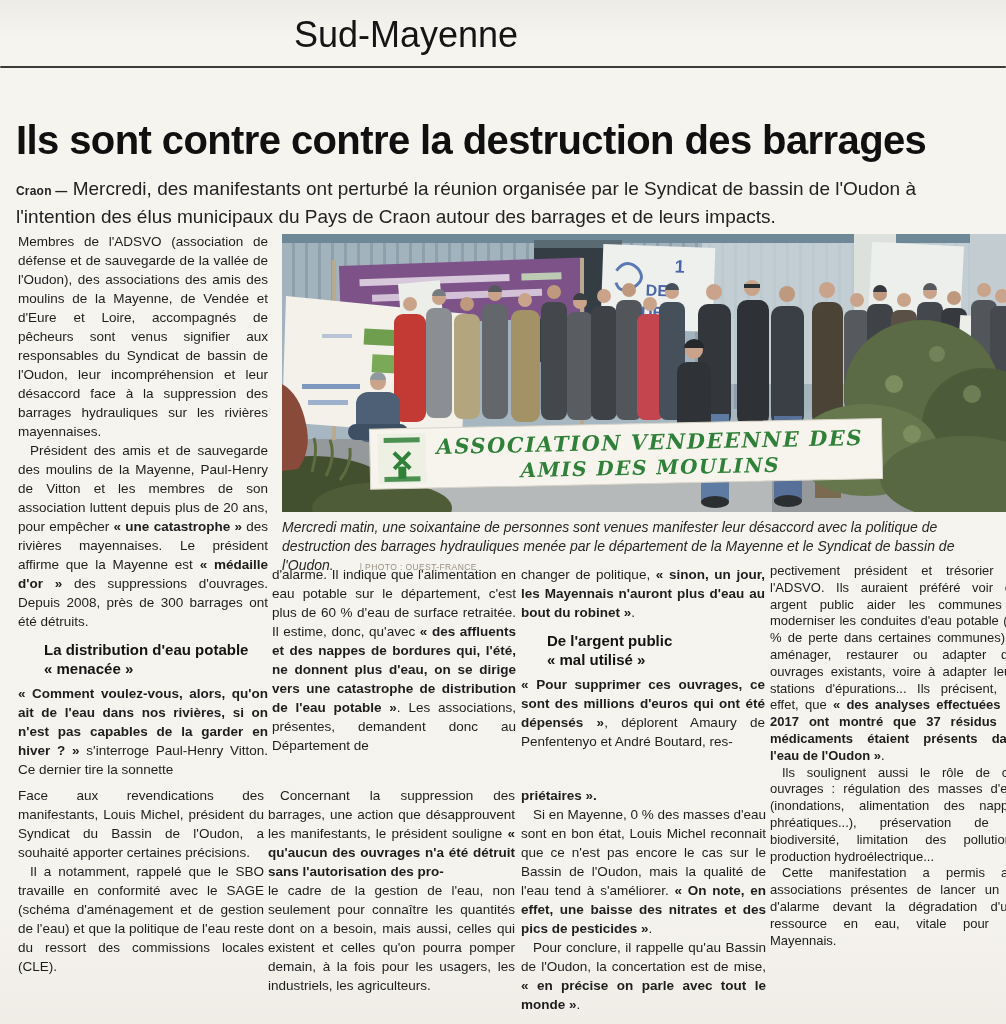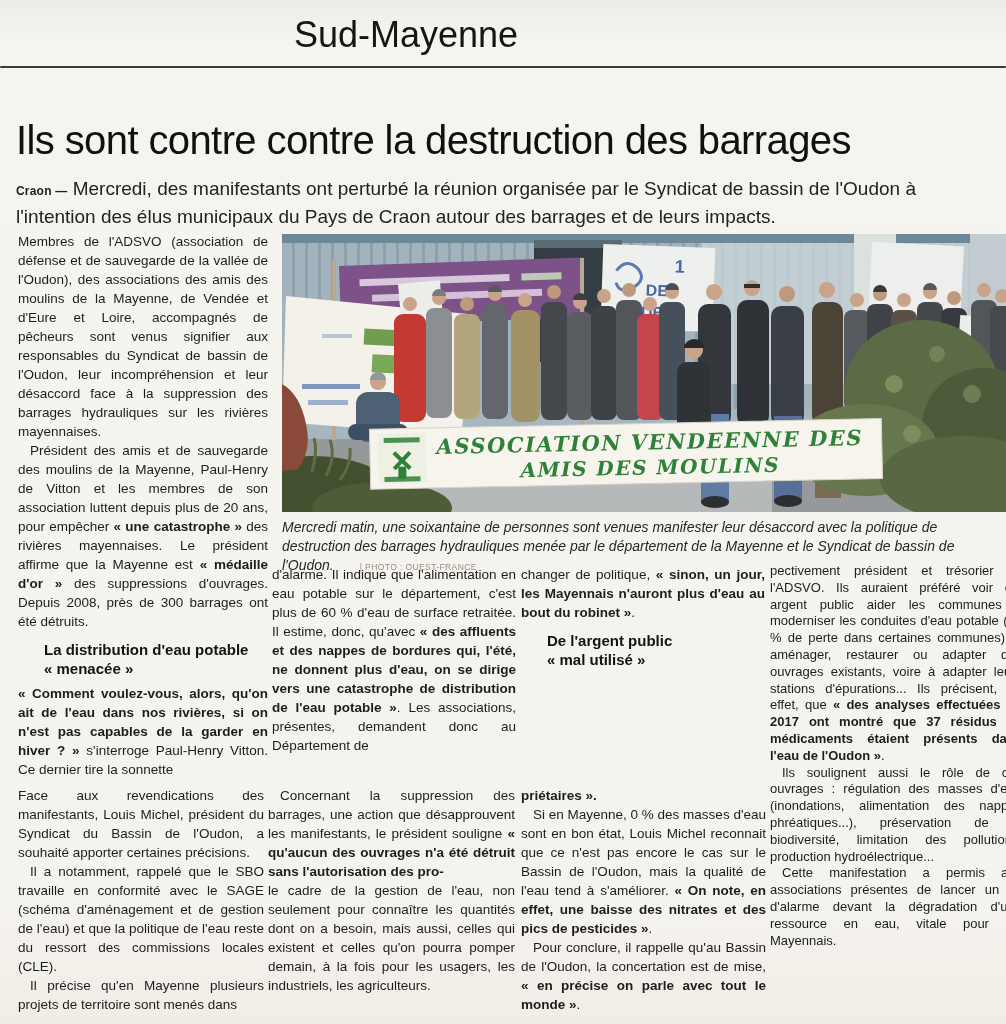--- a/index.html
+++ b/index.html
@@ -4,21 +4,21 @@
 <style>
   html,body{margin:0;padding:0;background:#d8d6d0;}
   .page{
     position:relative;width:1006px;height:1024px;overflow:hidden;
     background:linear-gradient(180deg,#eeece6 0,#f6f4ef 40px,#f5f3ed 88%,#efede6 100%);
     font-family:"Liberation Sans",sans-serif;color:#1b1b1b;
   }
   .section-title{position:absolute;top:14px;left:0;width:812px;text-align:center;
     font-size:36px;font-weight:400;color:#151515;}
   .top-rule{position:absolute;top:66px;left:0;width:1006px;height:2px;background:#3b3b3b;border-radius:2px;}
-  .headline{position:absolute;top:118px;left:16px;width:986px;font-size:40px;font-weight:400;
+  .headline{position:absolute;top:118px;left:16px;width:986px;font-size:40px;font-weight:700;
     letter-spacing:-0.6px;color:#101010;white-space:nowrap;}
   .lede{position:absolute;top:176px;left:16px;width:902px;font-size:19px;line-height:26px;color:#222;}
   .lede .loc{font-weight:700;font-size:12px;letter-spacing:.2px;}
   .col{position:absolute;font-size:13.5px;line-height:19px;text-align:justify;color:#1d1d1d;}
   .col p{margin:0;}
   .col p.ind{text-indent:12px;}
   .b{font-weight:700;}
   .colsub{font-weight:700;font-size:15px;line-height:19px;margin:9px 0 6px 26px;
     white-space:pre-line;text-align:left;color:#141414;}
   #col1{left:18px;top:232px;width:250px;}
@@ -58,20 +58,21 @@
 « menacée »</span></h3>
       <p class="para"><span class="b">« Comment voulez-vous, alors, qu'on ait de l'eau dans nos rivières, si on n'est pas capables de la garder en hiver ? »</span><span> s'interroge Paul-Henry Vitton. Ce dernier tire la sonnette</span></p>
     </div>
   <div id="col2" class="col">
       <p class="para"><span>d'alarme. Il indique que l'alimentation en eau potable sur le département, c'est plus de 60 % d'eau de surface retraitée. Il estime, donc, qu'avec </span><span class="b">« des affluents et des nappes de bordures qui, l'été, ne donnent plus d'eau, on se dirige vers une catastrophe de distribution de l'eau potable »</span><span>. Les associations, présentes, demandent donc au Département de</span></p>
     </div>
   <div id="col3" class="col">
       <p class="para"><span>changer de politique, </span><span class="b">« sinon, un jour, les Mayennais n'auront plus d'eau au bout du robinet »</span><span>.</span></p>
       <h3 class="colsub"><span>De l'argent public
 « mal utilisé »</span></h3>
+      <p class="para"><span class="b">« Pour supprimer ces ouvrages, ce sont des millions d'euros qui ont été dépensés »</span><span>, déplorent Amaury de Penfentenyo et André Boutard, res-</span></p>
     </div>
   <div id="col4" class="col">
       <p class="para"><span>pectivement président et trésorier de l'ADSVO. Ils auraient préféré voir cet argent public aider les communes à moderniser les conduites d'eau potable (60 % de perte dans certaines communes), à aménager, restaurer ou adapter des ouvrages existants, voire à adapter leurs stations d'épurations... Ils précisent, en effet, que </span><span class="b">« des analyses effectuées en 2017 ont montré que 37 résidus de médicaments étaient présents dans l'eau de l'Oudon »</span><span>.</span></p>
       <p class="para ind"><span>Ils soulignent aussi le rôle de ces ouvrages : régulation des masses d'eau (inondations, alimentation des nappes phréatiques...), préservation de la biodiversité, limitation des pollutions, production hydroélectrique...</span></p>
       <p class="para ind"><span>Cette manifestation a permis aux associations présentes de lancer un cri d'alarme devant la dégradation d'une ressource en eau, vitale pour les Mayennais.</span></p>
     </div>
 
   <div class="photo-wrap">
     <svg width="724" height="278" viewBox="0 0 724 278" xmlns="http://www.w3.org/2000/svg">
       <defs>
@@ -234,21 +235,20 @@
   </div>
 
   <p class="caption" style="margin:0;">
     <span>Mercredi matin, une soixantaine de personnes sont venues manifester leur désaccord avec la politique de destruction des barrages hydrauliques menée par le département de la Mayenne et le Syndicat de bassin de l'Oudon.</span><span class="credit">| PHOTO : OUEST-FRANCE</span>
   </p>
 
 
   <div id="bcol1" class="col">
       <p class="para"><span>Face aux revendications des manifestants, Louis Michel, président du Syndicat du Bassin de l'Oudon, a souhaité apporter certaines précisions.</span></p>
       <p class="para ind"><span>Il a notamment, rappelé que le SBO travaille en conformité avec le SAGE (schéma d'aménagement et de gestion de l'eau) et que la politique de l'eau reste du ressort des commissions locales (CLE).</span></p>
-      <p class="para ind"><span>Il précise qu'en Mayenne plusieurs projets de territoire sont menés dans</span></p>
     </div>
   <div id="bcol2" class="col">
       <p class="para ind"><span>Concernant la suppression des barrages, une action que désapprouvent les manifestants, le président souligne </span><span class="b">« qu'aucun des ouvrages n'a été détruit sans l'autorisation des pro-</span></p>
       <p class="para"><span>le cadre de la gestion de l'eau, non seulement pour connaître les quantités dont on a besoin, mais aussi, celles qui existent et celles qu'on pourra pomper demain, à la fois pour les usagers, les industriels, les agriculteurs.</span></p>
     </div>
   <div id="bcol3" class="col">
       <p class="para"><span class="b">priétaires ».</span></p>
       <p class="para ind"><span>Si en Mayenne, 0 % des masses d'eau sont en bon état, Louis Michel reconnait que ce n'est pas encore le cas sur le Bassin de l'Oudon, mais la qualité de l'eau tend à s'améliorer. </span><span class="b">« On note, en effet, une baisse des nitrates et des pics de pesticides »</span><span>.</span></p>
       <p class="para ind"><span>Pour conclure, il rappelle qu'au Bassin de l'Oudon, la concertation est de mise, </span><span class="b">« en précise on parle avec tout le monde »</span><span>.</span></p>
     </div>

